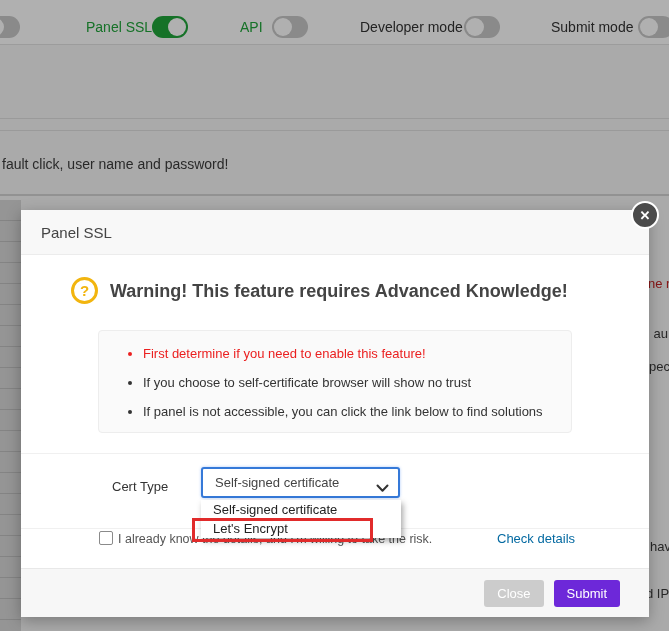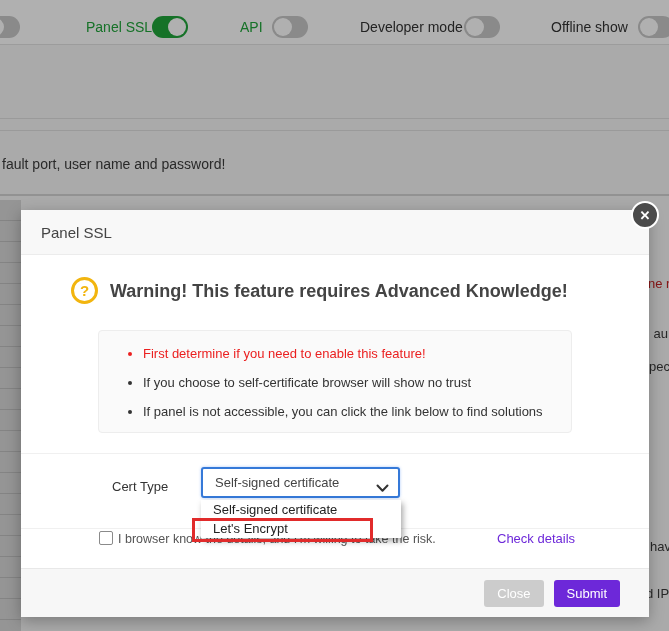--- a/index.html
+++ b/index.html
@@ -62,21 +62,21 @@
   .dropdown { position:absolute; left:180px; top:290px; width:200px; background:#fff;
     box-shadow:2px 3px 6px rgba(0,0,0,0.35); z-index:5; }
   .dropdown .opt { height:19px; line-height:19px; padding-left:12px; font-size:13px; color:#222;
     white-space:nowrap; cursor:pointer; }
   .red-box { position:absolute; left:171px; top:308px; width:181px; height:24px;
     border:3px solid #e12b2b; z-index:6; pointer-events:none; }
 
   .risk-check { position:absolute; left:78px; top:321px; width:14px; height:14px; background:#fff;
     border:1px solid #8a8a8a; border-radius:2px; cursor:pointer; z-index:2; }
   .risk-label { position:absolute; left:97px; top:322px; font-size:12.5px; color:#555; white-space:nowrap; z-index:1; }
-  .check-link { position:absolute; left:476px; top:321px; font-size:13px; color:#6d28d9; cursor:pointer; white-space:nowrap; z-index:2; }
+  .check-link { position:absolute; left:476px; top:321px; font-size:13px; color:#0369a1; cursor:pointer; white-space:nowrap; z-index:2; }
 
   .modal-footer { position:absolute; left:0; top:358px; width:628px; height:49px; background:#f7f7f7;
     border-top:1px solid #e8e8e8; display:flex; align-items:center; justify-content:flex-end; gap:10px; padding-right:29px; }
   .btn { height:27px; border:none; border-radius:3px; font-size:13px; color:#fff; cursor:pointer;
     font-family:"Liberation Sans", sans-serif; padding:0 13px; }
   .btn.gray { background:#cccccc; }
   .btn.green { background:#6d28d9; }
 </style>
 </head>
 <body>
@@ -98,32 +98,32 @@
       <span class="tb-label green" style="left:240px;">API</span>
       <div class="toggle off" style="left:272px;">
           <span class="knob"></span>
         </div>
 
       <span class="tb-label" style="left:360px;">Developer mode</span>
       <div class="toggle off" style="left:464px;">
           <span class="knob"></span>
         </div>
 
-      <span class="tb-label" style="left:551px;">Offline show</span>
+      <span class="tb-label" style="left:551px;">Submit mode</span>
       <div class="toggle off" style="left:638px;">
           <span class="knob"></span>
         </div>
     </div>
 
     <div class="page-body">
       <div class="hline" style="top:73px;"></div>
       <div class="hline" style="top:85px;"></div>
       <div class="hline strong" style="top:149px;"></div>
     </div>
-    <span class="bg-notice">fault port, user name and password!</span>
+    <span class="bg-notice">fault click, user name and password!</span>
 
     <div class="left-strip"></div>
 
     <span class="frag red" style="left:648px; top:276px;">ne r</span>
     <span class="frag" style="left:647px; top:326px;">l au</span>
     <span class="frag" style="left:649px; top:359px;">peci</span>
     <span class="frag" style="left:650px; top:539px;">hav</span>
     <span class="frag" style="left:646px; top:586px;">d IP</span>
   </div>
 
@@ -161,21 +161,21 @@
       </span>
     </div>
 
     <div class="dropdown">
       <div class="opt">Self-signed certificate</div>
       <div class="opt">Let's Encrypt</div>
     </div>
     <div class="red-box"></div>
 
     <div class="risk-check"></div>
-    <span class="risk-label">I browser know the details, and I'm willing to take the risk.</span>
+    <span class="risk-label">I already know the details, and I'm willing to take the risk.</span>
     <span class="check-link">Check details</span>
 
     <div class="modal-footer">
       <button class="btn gray">Close</button>
       <button class="btn green">Submit</button>
     </div>
 
   </div>
 </div>
 

